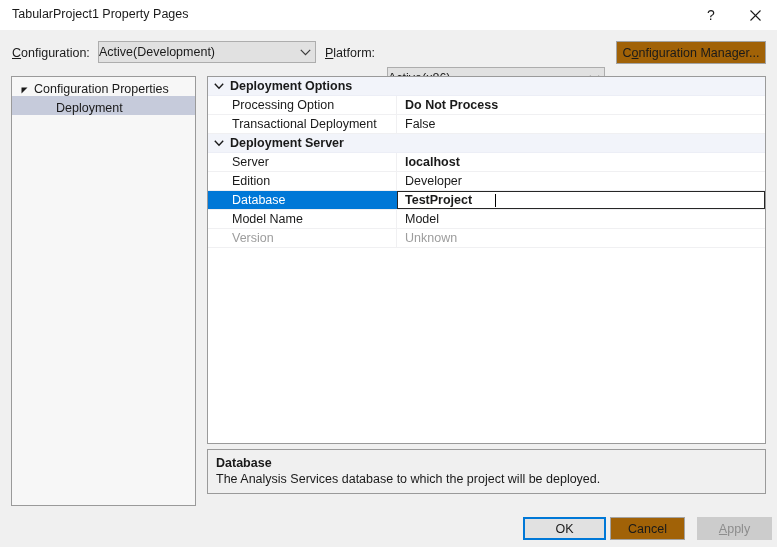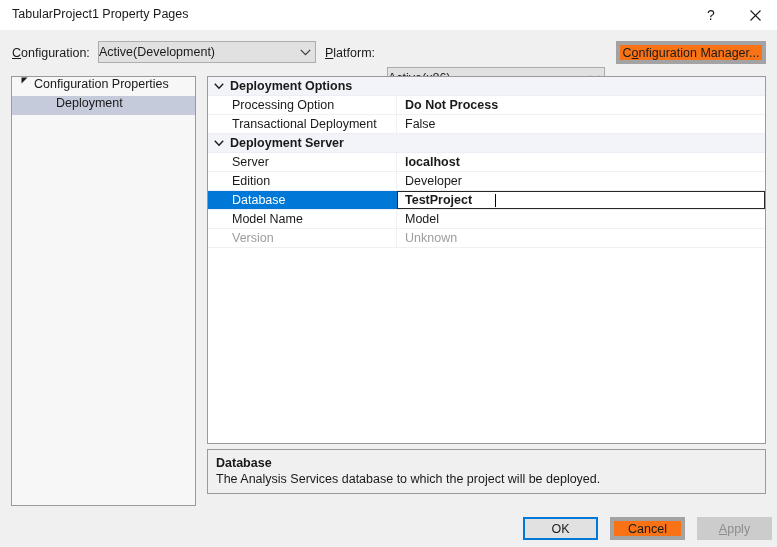--- a/index.html
+++ b/index.html
@@ -92,22 +92,22 @@
     width: 20px;
     display: flex;
     align-items: center;
     justify-content: center;
   }
   .cfg-combo  { left: 98px;  top: 11px; width: 218px; }
   .plat-combo { left: 387px; top: 5px; width: 218px; margin-top: 32px; }
 
   .btn {
     position: absolute;
-    background: #f97316;
-    border: 4px solid #a3a3a3;
+    background: #a16207;
+    border: 1px solid #a3a3a3;
     box-sizing: border-box;
     display: flex;
     align-items: center;
     justify-content: center;
     font-size: 12.5px;
     color: #1a1a1a;
     white-space: nowrap;
     cursor: default;
     font-family: "Liberation Sans", sans-serif;
   }
@@ -123,21 +123,21 @@
     width: 185px; height: 430px;
     background: #f7f7f7;
     border: 1px solid #9a9a9a;
     box-sizing: border-box;
     overflow: hidden;
   }
   .tree-row {
     position: relative;
     height: 19px;
     display: flex;
-    align-items: flex-start;
+    align-items: flex-end;
     cursor: default;
     white-space: nowrap;
     font-size: 12.5px;
     color: #1a1a1a;
   }
   .tree-row.level0 { padding-left: 8px; }
   .tree-row.level1 { padding-left: 44px; }
   .tree-row.selected {
     background: #c6cbdb;
   }
@@ -268,21 +268,21 @@
   .desc-body {
     font-size: 12.5px;
     color: #1a1a1a;
     line-height: 17px;
     white-space: nowrap;
   }
 
   
   .ok-btn {
     left: 523px; top: 517px;
-    width: 75px; height: 23px;
+    width: 83px; height: 23px;
     background: #e1e1e1;
     border: 2px solid #0078d7;
   }
   .cancel-btn {
     left: 610px; top: 517px;
     width: 75px; height: 23px;
   }
   .apply-btn {
     left: 697px; top: 517px;
     width: 75px; height: 23px;

